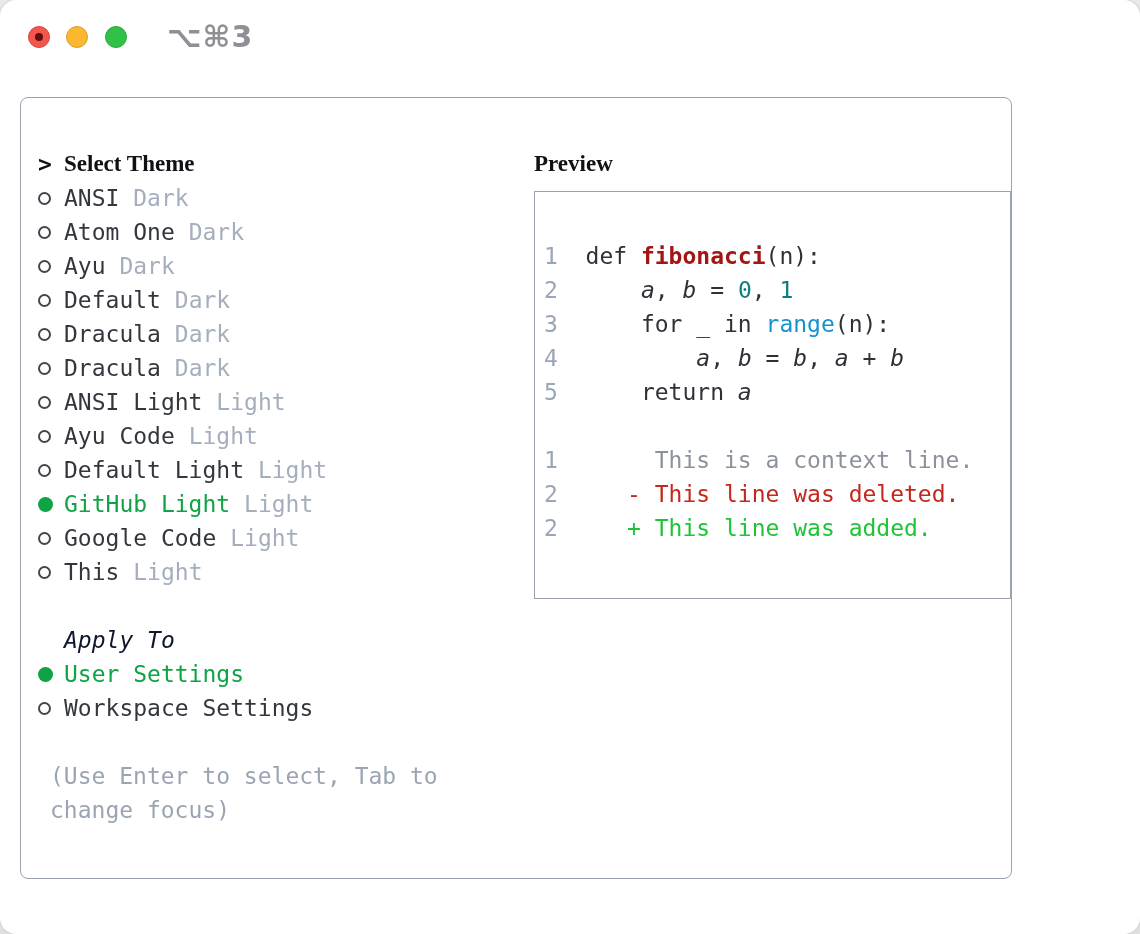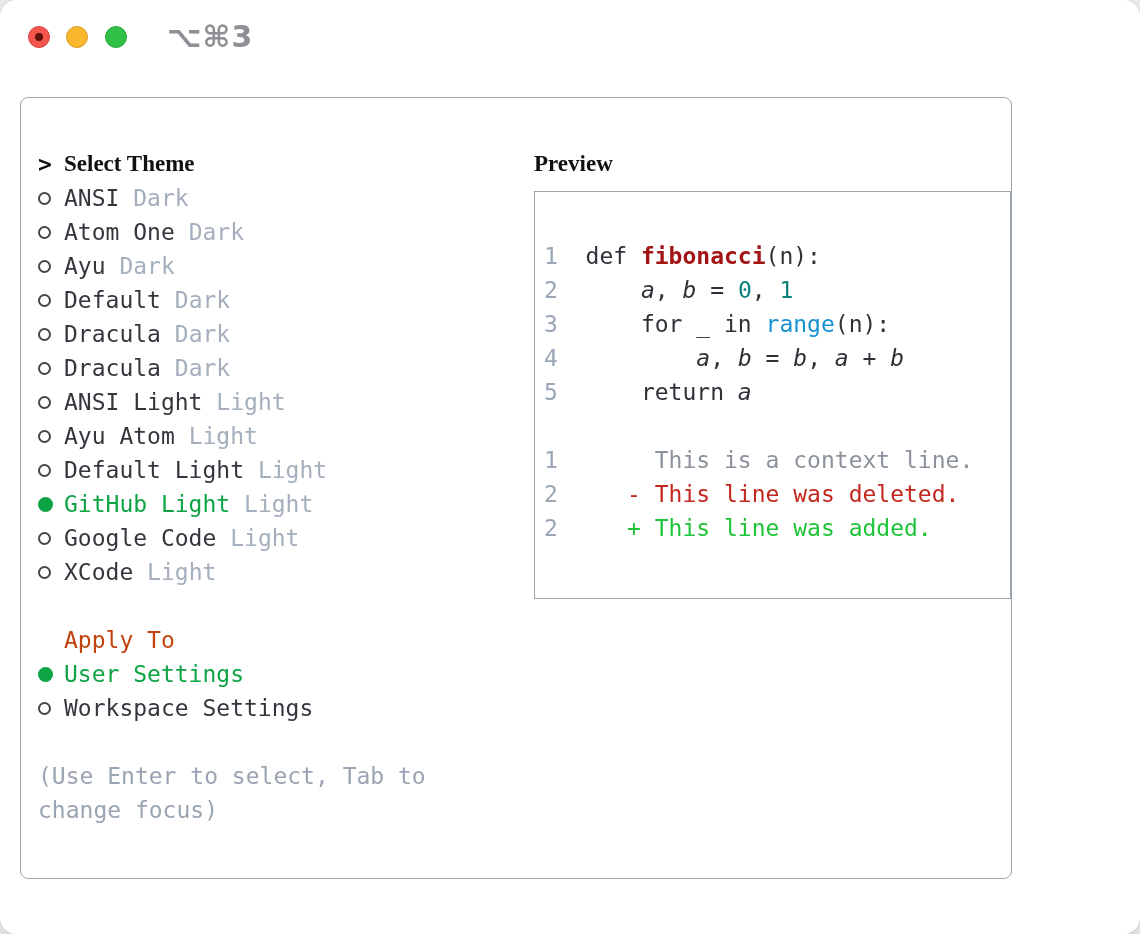--- a/index.html
+++ b/index.html
@@ -37,26 +37,26 @@
   }
   .row { display:flex; align-items:center; height:34px; white-space:pre; }
   .spacer { height:34px; }
   .marker { display:inline-flex; width:26px; align-items:center; }
   .bullet { width:13px; height:13px; border-radius:50%; border:2px solid #42464c; }
   .bullet.sel { width:15px; height:15px; border:none; background:var(--accent-green,#0ea344); }
 
   .left-col { position:absolute; left:17px; top:49px; width:450px; font-size:23px; color:#33373d; }
   .prompt { font-weight:bold; color:#101114; width:26px; }
   .menu-header .header-label, .preview-title { font-weight:bold; color:#101114;font-family:Liberation Serif, serif; }
-  .apply-header { color:#c2410c; }
+  .apply-header { color:#0f172a;font-style:italic; }
   .t-tag { color:var(--tag-gray,#a4aebd); }
   .label.sel-text .t-name { color:var(--accent-green,#0ea344); }
   .help {
     margin-top:0; width:445px; line-height:34px;
-    color:var(--muted-gray,#9aa4b2); white-space:normal;
+    color:var(--muted-gray,#9aa4b2); white-space:normal;margin-left:12px;
   }
 
   
   .right-col { position:absolute; left:477px; top:49px; width:500px; font-size:23px;padding-left:36px; }
   .preview-title { height:34px; line-height:34px; }
   .preview-box {
     margin-top:10px; width:477px; height:408px;
     border:1.5px solid var(--border-gray,#9aa3ae); background:#fff;
     padding:47px 0 0 9px; overflow:hidden;
   }
@@ -93,25 +93,25 @@
       </div>
 
       <div id="theme-list">
           <div class="row"><span class="marker"><span class="bullet"></span></span><span class="label"><span class="t-name">ANSI</span> <span class="t-tag">Dark</span></span></div>
           <div class="row"><span class="marker"><span class="bullet"></span></span><span class="label"><span class="t-name">Atom One</span> <span class="t-tag">Dark</span></span></div>
           <div class="row"><span class="marker"><span class="bullet"></span></span><span class="label"><span class="t-name">Ayu</span> <span class="t-tag">Dark</span></span></div>
           <div class="row"><span class="marker"><span class="bullet"></span></span><span class="label"><span class="t-name">Default</span> <span class="t-tag">Dark</span></span></div>
           <div class="row"><span class="marker"><span class="bullet"></span></span><span class="label"><span class="t-name">Dracula</span> <span class="t-tag">Dark</span></span></div>
           <div class="row"><span class="marker"><span class="bullet"></span></span><span class="label"><span class="t-name">Dracula</span> <span class="t-tag">Dark</span></span></div>
           <div class="row"><span class="marker"><span class="bullet"></span></span><span class="label"><span class="t-name">ANSI Light</span> <span class="t-tag">Light</span></span></div>
-          <div class="row"><span class="marker"><span class="bullet"></span></span><span class="label"><span class="t-name">Ayu Atom</span> <span class="t-tag">Light</span></span></div>
+          <div class="row"><span class="marker"><span class="bullet"></span></span><span class="label"><span class="t-name">Ayu Code</span> <span class="t-tag">Light</span></span></div>
           <div class="row"><span class="marker"><span class="bullet"></span></span><span class="label"><span class="t-name">Default Light</span> <span class="t-tag">Light</span></span></div>
           <div class="row"><span class="marker"><span class="bullet sel"></span></span><span class="label sel-text"><span class="t-name">GitHub Light</span> <span class="t-tag">Light</span></span></div>
           <div class="row"><span class="marker"><span class="bullet"></span></span><span class="label"><span class="t-name">Google Code</span> <span class="t-tag">Light</span></span></div>
-          <div class="row"><span class="marker"><span class="bullet"></span></span><span class="label"><span class="t-name">XCode</span> <span class="t-tag">Light</span></span></div>
+          <div class="row"><span class="marker"><span class="bullet"></span></span><span class="label"><span class="t-name">This</span> <span class="t-tag">Light</span></span></div>
         </div>
 
       <div class="spacer"></div>
 
       <div class="row apply-header">
         <span class="marker"></span>
         <span>Apply To</span>
       </div>
 
       <div id="apply-list">

